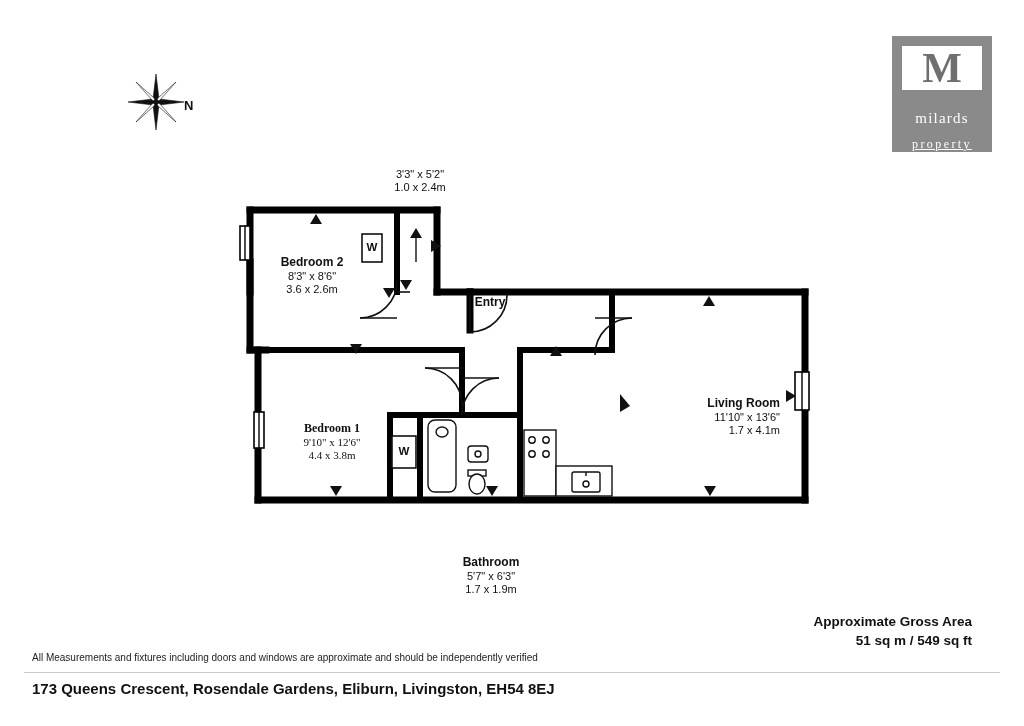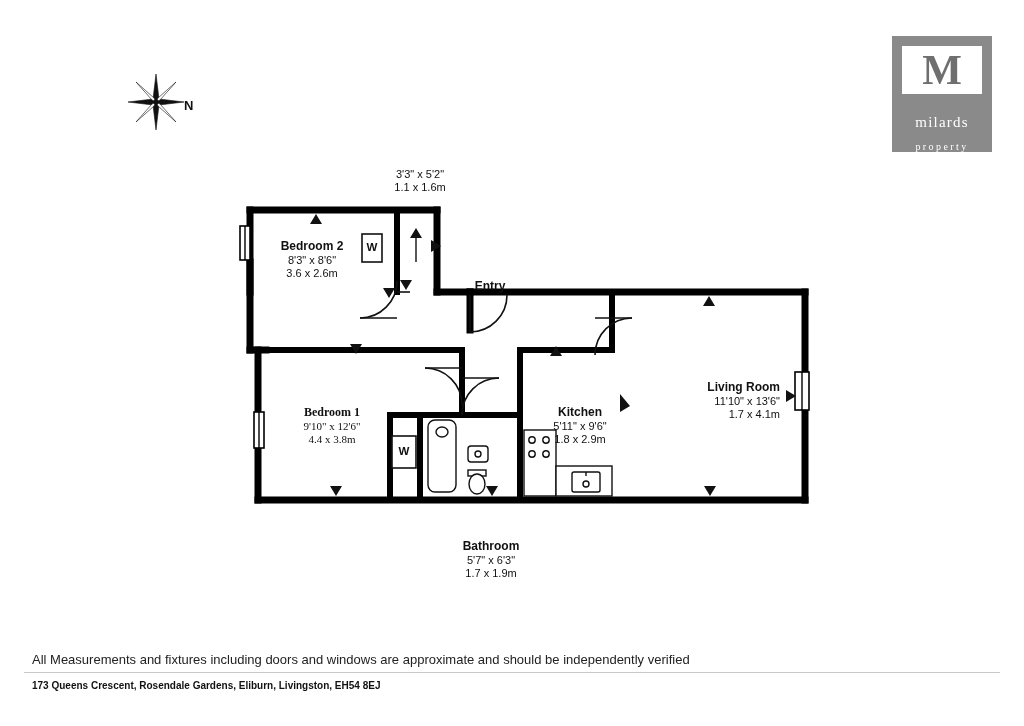--- a/index.html
+++ b/index.html
@@ -54,23 +54,24 @@
   .logo-name {
     margin-top: 20px;
     color: #ffffff;
     font-size: 15px;
     letter-spacing: 1.2px;
     font-family: "Liberation Serif", serif;
   }
   .logo-sub {
     margin-top: 10px;
     color: #ffffff;
-    font-size: 10px;
+    font-size: 12px;
     letter-spacing: 2.4px;
     font-family: "Liberation Serif", serif;
+    text-decoration: underline;
   }
 
   
   .compass {
     position: absolute;
     left: 126px;
     top: 72px;
     width: 60px;
     height: 60px;
   }
@@ -94,55 +95,55 @@
 
   
   .lbl {
     position: absolute;
     text-align: center;
     font-size: 11.5px;
     line-height: 13.5px;
     color: #111;
     white-space: nowrap;
   }
-  .lbl .nm { font-weight: bold; font-size: 12px; }
+  .lbl .nm { font-weight: bold; font-size: 12px; margin-top: 16px; }
   .lbl .dim { font-size: 11px; }
   .lbl.small { font-size: 10.5px; line-height: 12.5px; }
 
   
   .area-block {
     position: absolute;
     right: 52px;
     top: 612px;
     text-align: right;
     font-size: 13.5px;
     font-weight: bold;
     line-height: 19px;
     color: #111;
   }
   .disclaimer {
     position: absolute;
     left: 32px;
     top: 652px;
-    font-size: 13px;
+    font-size: 10px;
     color: #222;
   }
   .rule {
     position: absolute;
     left: 24px;
     top: 672px;
     width: 976px;
     height: 1px;
     background: #c9c9c9;
   }
   .address {
     position: absolute;
     left: 32px;
     top: 680px;
-    font-size: 10px;
+    font-size: 15px;
     font-weight: bold;
     color: #111;
   }
 </style>
 </head>
 <body>
 
 <div class="page">
 
   <div class="logo-box">
@@ -286,58 +287,57 @@
     </g>
 
     <g stroke="#111" fill="#fff" stroke-width="1.6">
       <rect x="362" y="234" width="20" height="28"></rect>
       <rect x="392" y="436" width="24" height="32"></rect>
     </g>
   </svg>
 
   <div class="lbl small" style="left:365px; top:168px; width:110px;">
     <div class="dim">3'3" x 5'2"</div>
-    <div class="dim">1.1 x 1.6m</div>
+    <div class="dim">1.0 x 2.4m</div>
   </div>
 
   <div class="lbl" style="left:252px; top:240px; width:120px;">
     <div class="nm">Bedroom 2</div>
     <div class="dim">8'3" x 8'6"</div>
     <div class="dim">3.6 x 2.6m</div>
   </div>
 
   <div class="lbl" style="left:455px; top:280px; width:70px;">
     <div class="nm">Entry</div>
   </div>
 
   <div class="lbl" style="left:650px; top:381px; width:130px;text-align:right;">
     <div class="nm">Living Room</div>
     <div class="dim">11'10" x 13'6"</div>
     <div class="dim">1.7 x 4.1m</div>
   </div>
 
-  <div class="lbl" style="left:524px; top:406px; width:112px;">
-    <div class="nm">Kitchen</div>
-    <div class="dim">5'11" x 9'6"</div>
-    <div class="dim">1.8 x 2.9m</div>
-  </div>
 
   <div class="lbl" style="left:272px; top:406px; width:120px;font-family:Liberation Serif, serif;">
     <div class="nm">Bedroom 1</div>
     <div class="dim">9'10" x 12'6"</div>
     <div class="dim">4.4 x 3.8m</div>
   </div>
 
   <div class="lbl" style="left:435px; top:540px; width:112px;">
     <div class="nm">Bathroom</div>
     <div class="dim">5'7" x 6'3"</div>
     <div class="dim">1.7 x 1.9m</div>
   </div>
 
   <div class="lbl" style="left:364px; top:241px; width:16px; font-weight:bold;">W</div>
   <div class="lbl" style="left:396px; top:445px; width:16px; font-weight:bold;">W</div>
 
+  <div class="area-block">
+    <div>Approximate Gross Area</div>
+    <div>51 sq m / 549 sq ft</div>
+  </div>
 
   <div class="disclaimer">All Measurements and fixtures including doors and windows are approximate and should be independently verified</div>
   <div class="rule"></div>
   <div class="address">173 Queens Crescent, Rosendale Gardens, Eliburn, Livingston, EH54 8EJ</div>
 
 </div>
 
 </body></html>

